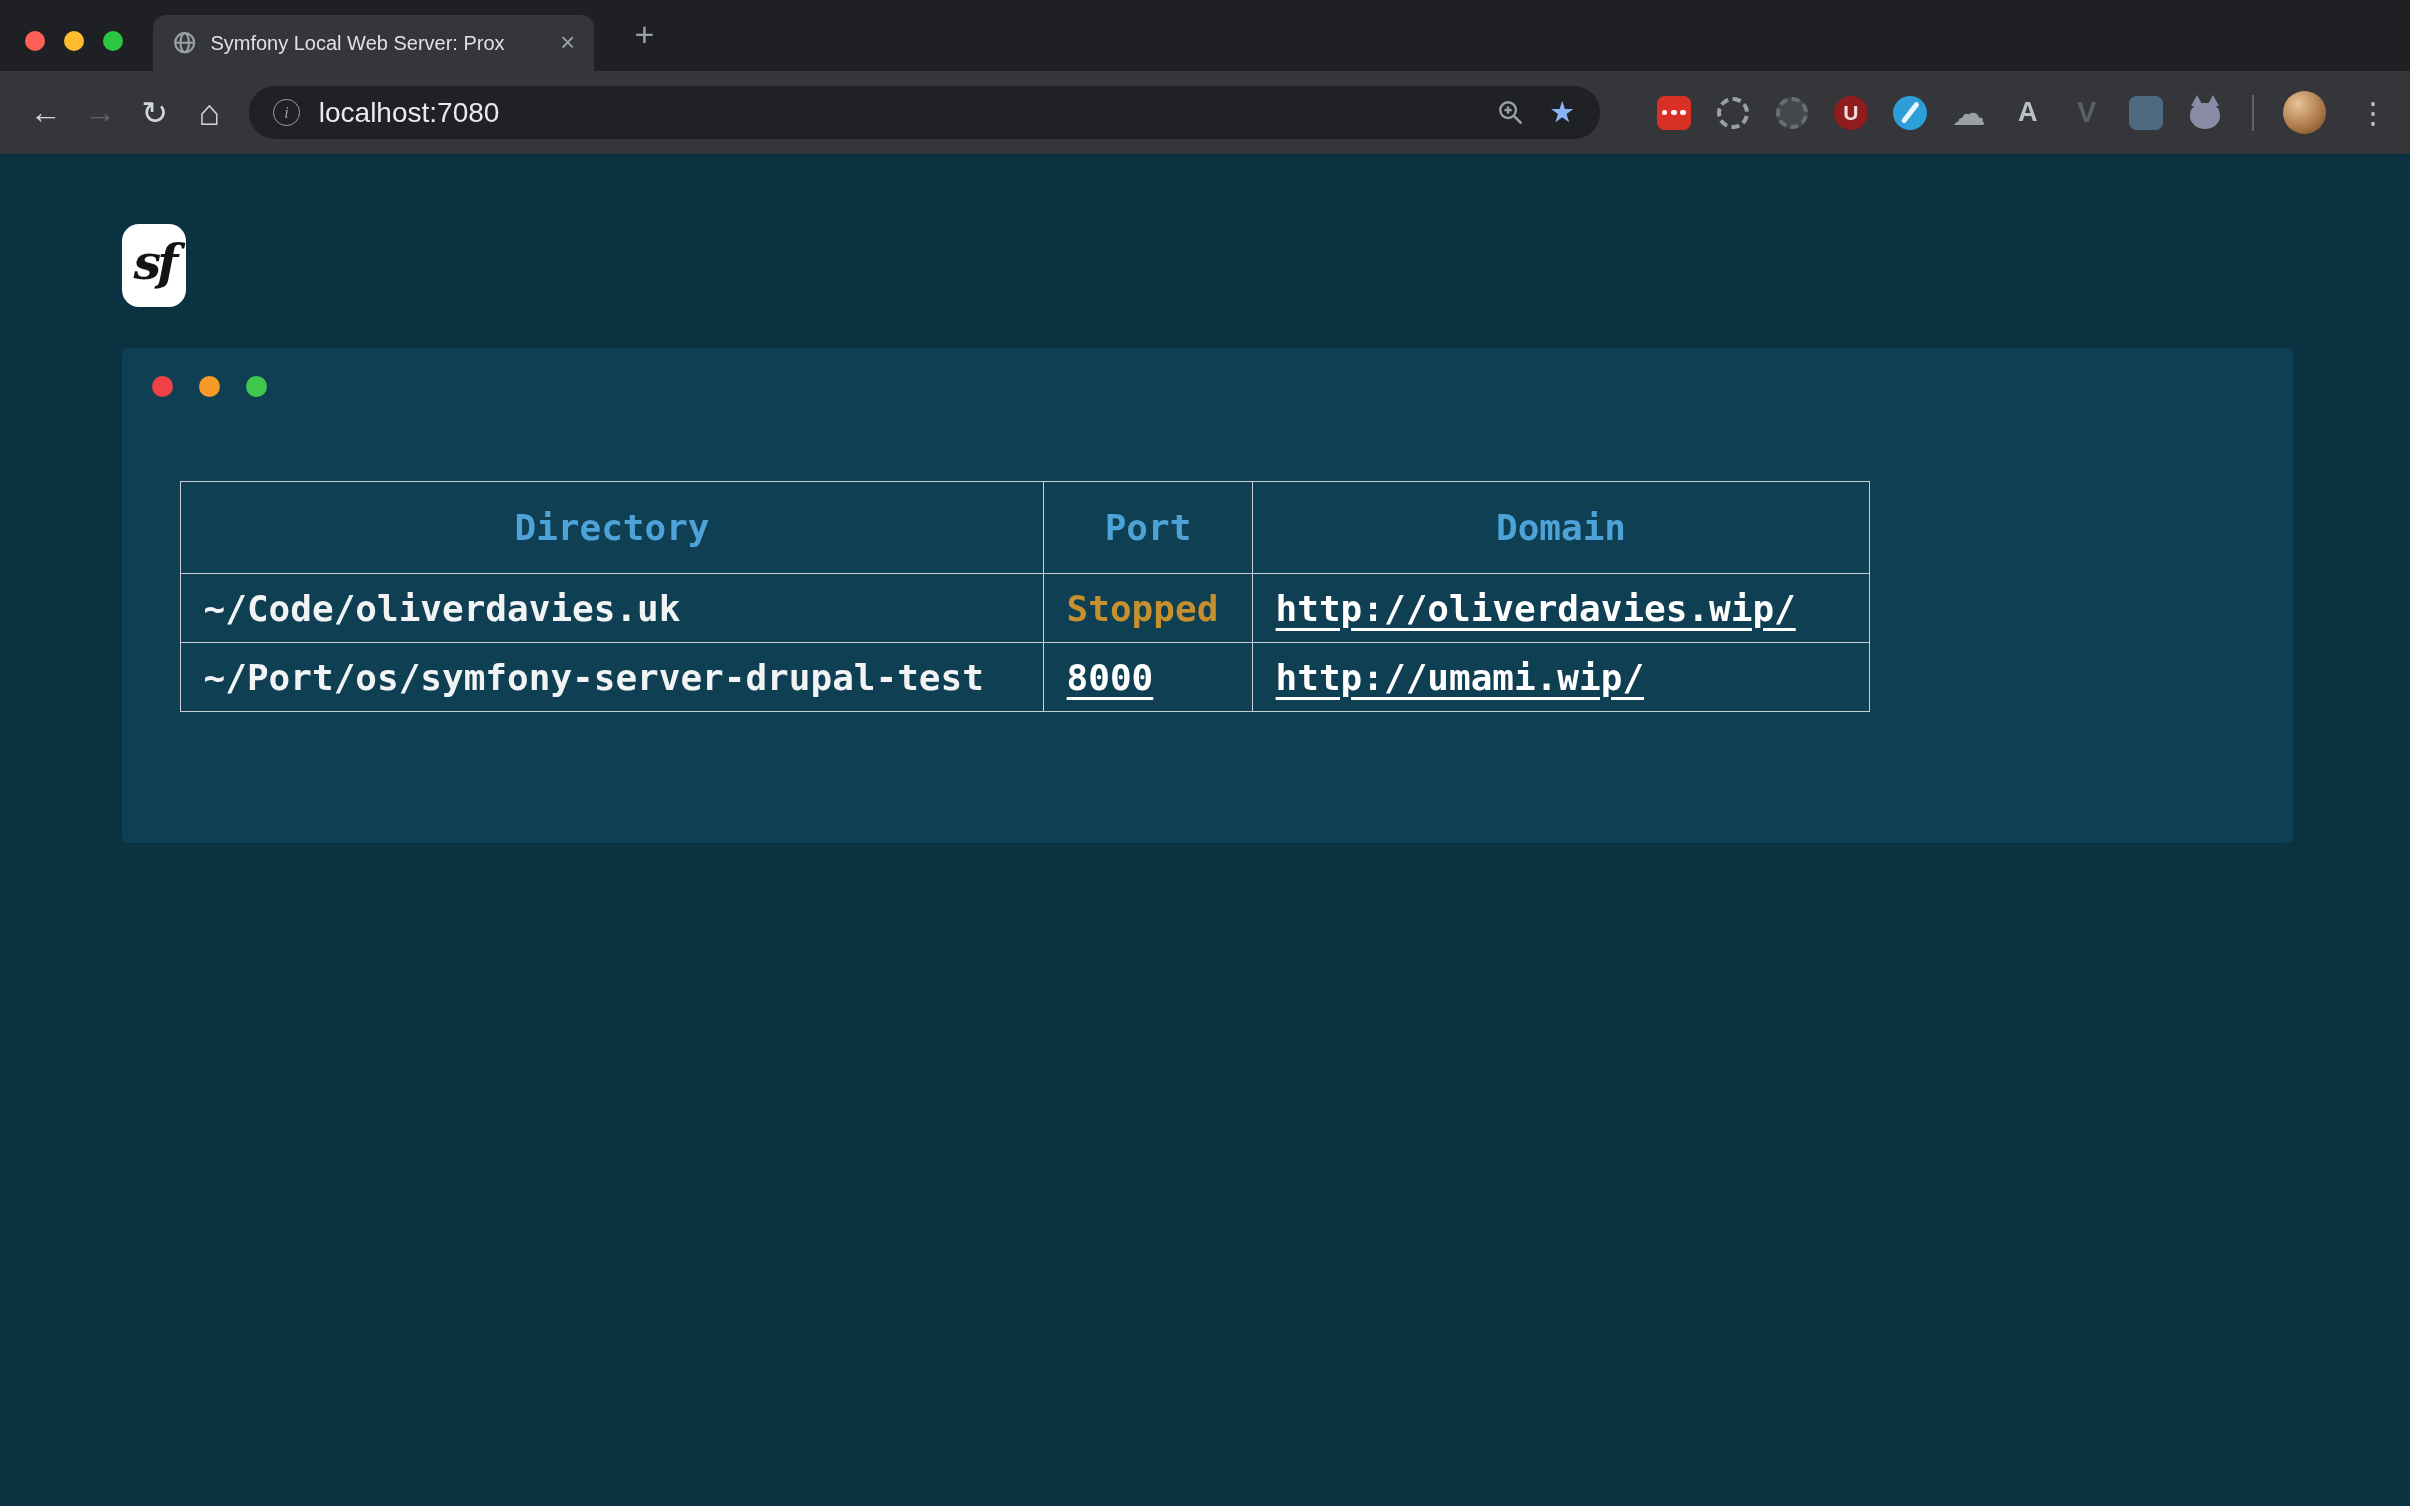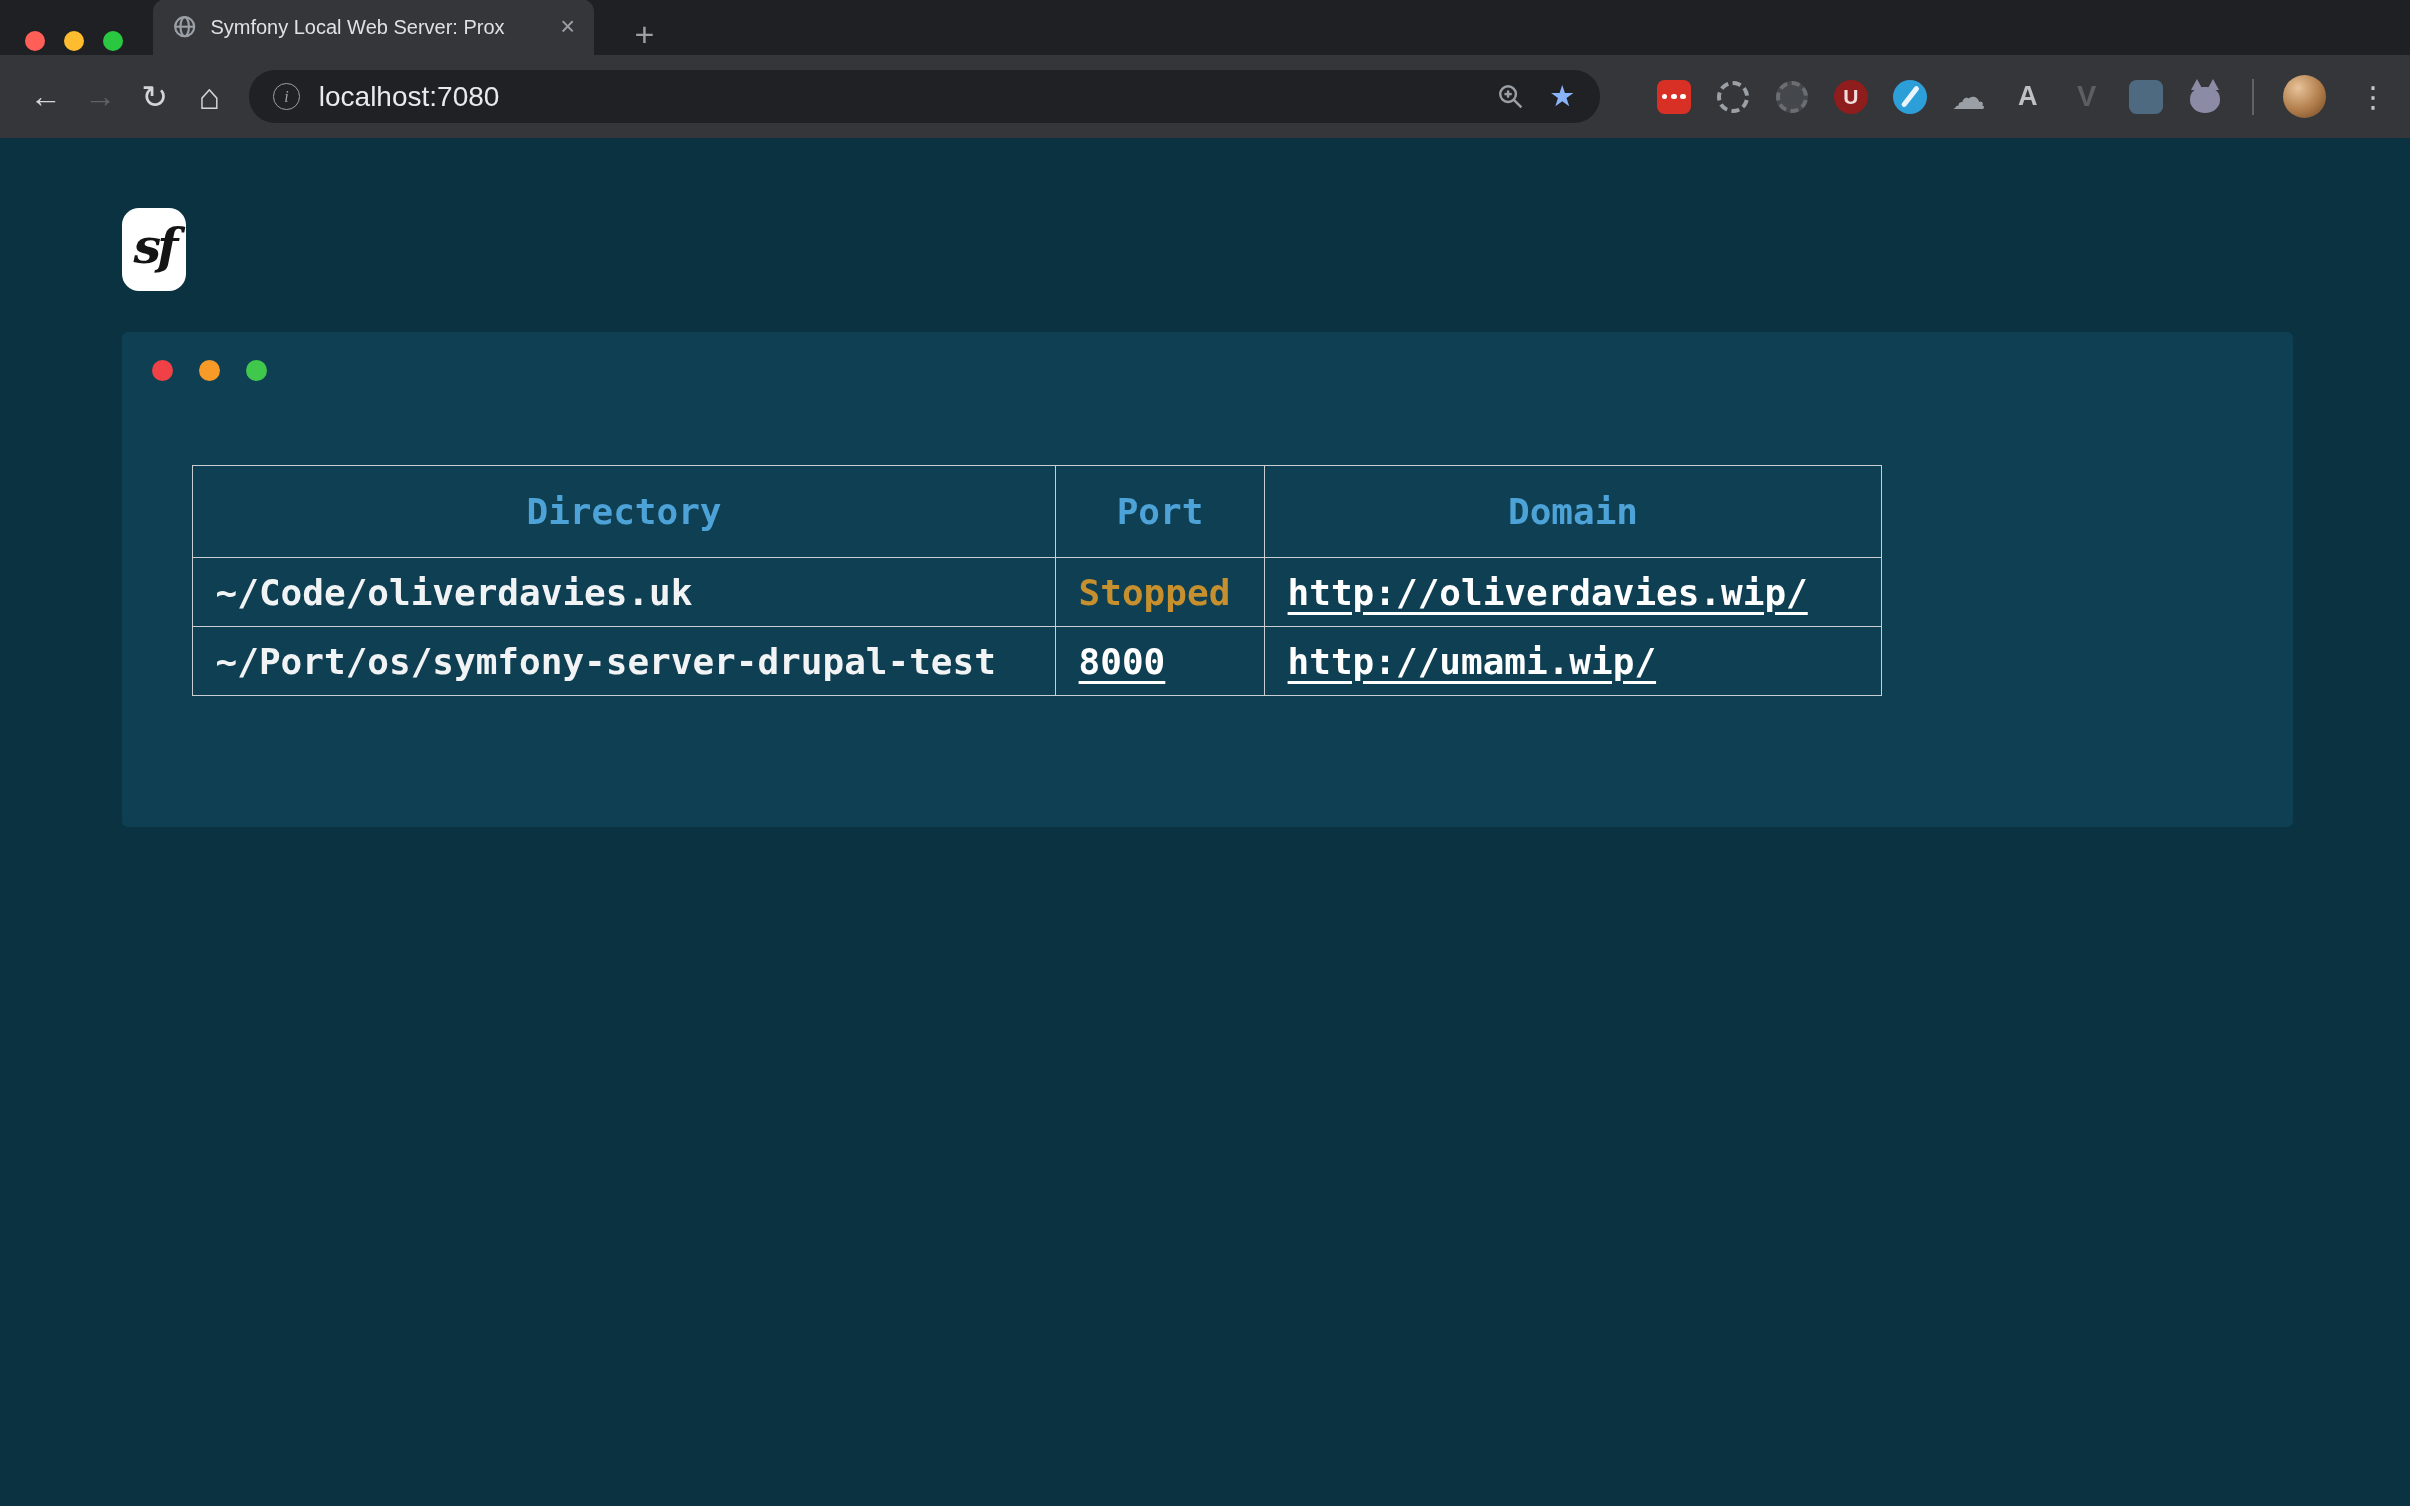--- a/index.html
+++ b/index.html
@@ -1,19 +1,19 @@
 <!DOCTYPE html>
 <html style="font-size:15px"><head>
 <meta charset="utf-8">
 <style>
   html,body{margin:0;padding:0;width:2411px;height:1507px;overflow:hidden;
     font-family:"Liberation Sans",sans-serif;background:#0a3241;}
 
   
-  .tab-strip{height:55px;background:#1f2023;position:relative;}
+  .tab-strip{height:71px;background:#1f2023;position:relative;}
   .traffic-lights{position:absolute;top:31px;left:25.4px;display:flex;gap:19px;}
   .light{width:20px;height:20px;border-radius:50%;}
   .light.red{background:#ff5f57}.light.yellow{background:#febc2e}.light.green{background:#2ac840}
   .tab{position:absolute;left:153px;bottom:0;width:441px;height:56px;background:#35363a;
     border-radius:13px 13px 0 0;display:flex;align-items:center;padding:0 19px;box-sizing:border-box;}
   .tab-favicon{width:25.4px;height:25.4px;margin-right:13px;flex:none;}
   .tab-title{color:#dfe1e5;font-size:20px;white-space:nowrap;overflow:hidden;flex:1;}
   .tab-close{color:#9aa0a6;font-size:25.4px;line-height:25.4px;margin-left:9.4px;flex:none;}
   .new-tab{position:absolute;left:623px;top:13px;width:43px;height:43px;display:flex;
     align-items:center;justify-content:center;color:#9aa0a6;font-size:34px;}
@@ -66,21 +66,21 @@
   .logo-sf{font-family:"DejaVu Serif",serif;font-style:italic;font-weight:700;font-size:49px;
     color:#141414;letter-spacing:-3.8px;padding-bottom:7.5px;}
   .page-title{color:#ffffff;font-size:60px;font-weight:400;letter-spacing:0.5px;}
 
   .panel{margin-top:41px;width:2171px;height:495px;background:#0f3f52;border-radius:5.6px;
     position:relative;box-sizing:border-box;}
   .panel-dots{position:absolute;top:28px;left:30px;display:flex;gap:26px;}
   .pdot{width:21px;height:21px;border-radius:50%;}
   .pdot.red{background:#ef4146}.pdot.orange{background:#f79a28}.pdot.green{background:#3fc84b}
 
-  table.servers{position:absolute;top:133px;left:70px;border-collapse:collapse;table-layout:fixed;
+  table.servers{position:absolute;top:133px;left:58px;border-collapse:collapse;table-layout:fixed;
     width:1688px;font-family:"DejaVu Sans Mono",monospace;font-weight:700;font-size:36px;}
   table.servers th,table.servers td{border:1.9px solid #c9ced2;}
   table.servers th{height:89px;color:#4da2d8;font-weight:700;text-align:center;}
   table.servers td{height:68px;padding:0 22.6px;white-space:nowrap;overflow:hidden;}
   td.dir{color:#f1f3f4;}
   .status-stopped{color:#c7902e;}
   a.tbl-link{color:#ffffff;text-decoration:underline;text-underline-offset:6.6px;text-decoration-thickness:2.8px;}
 </style>
 </head>
 <body>

